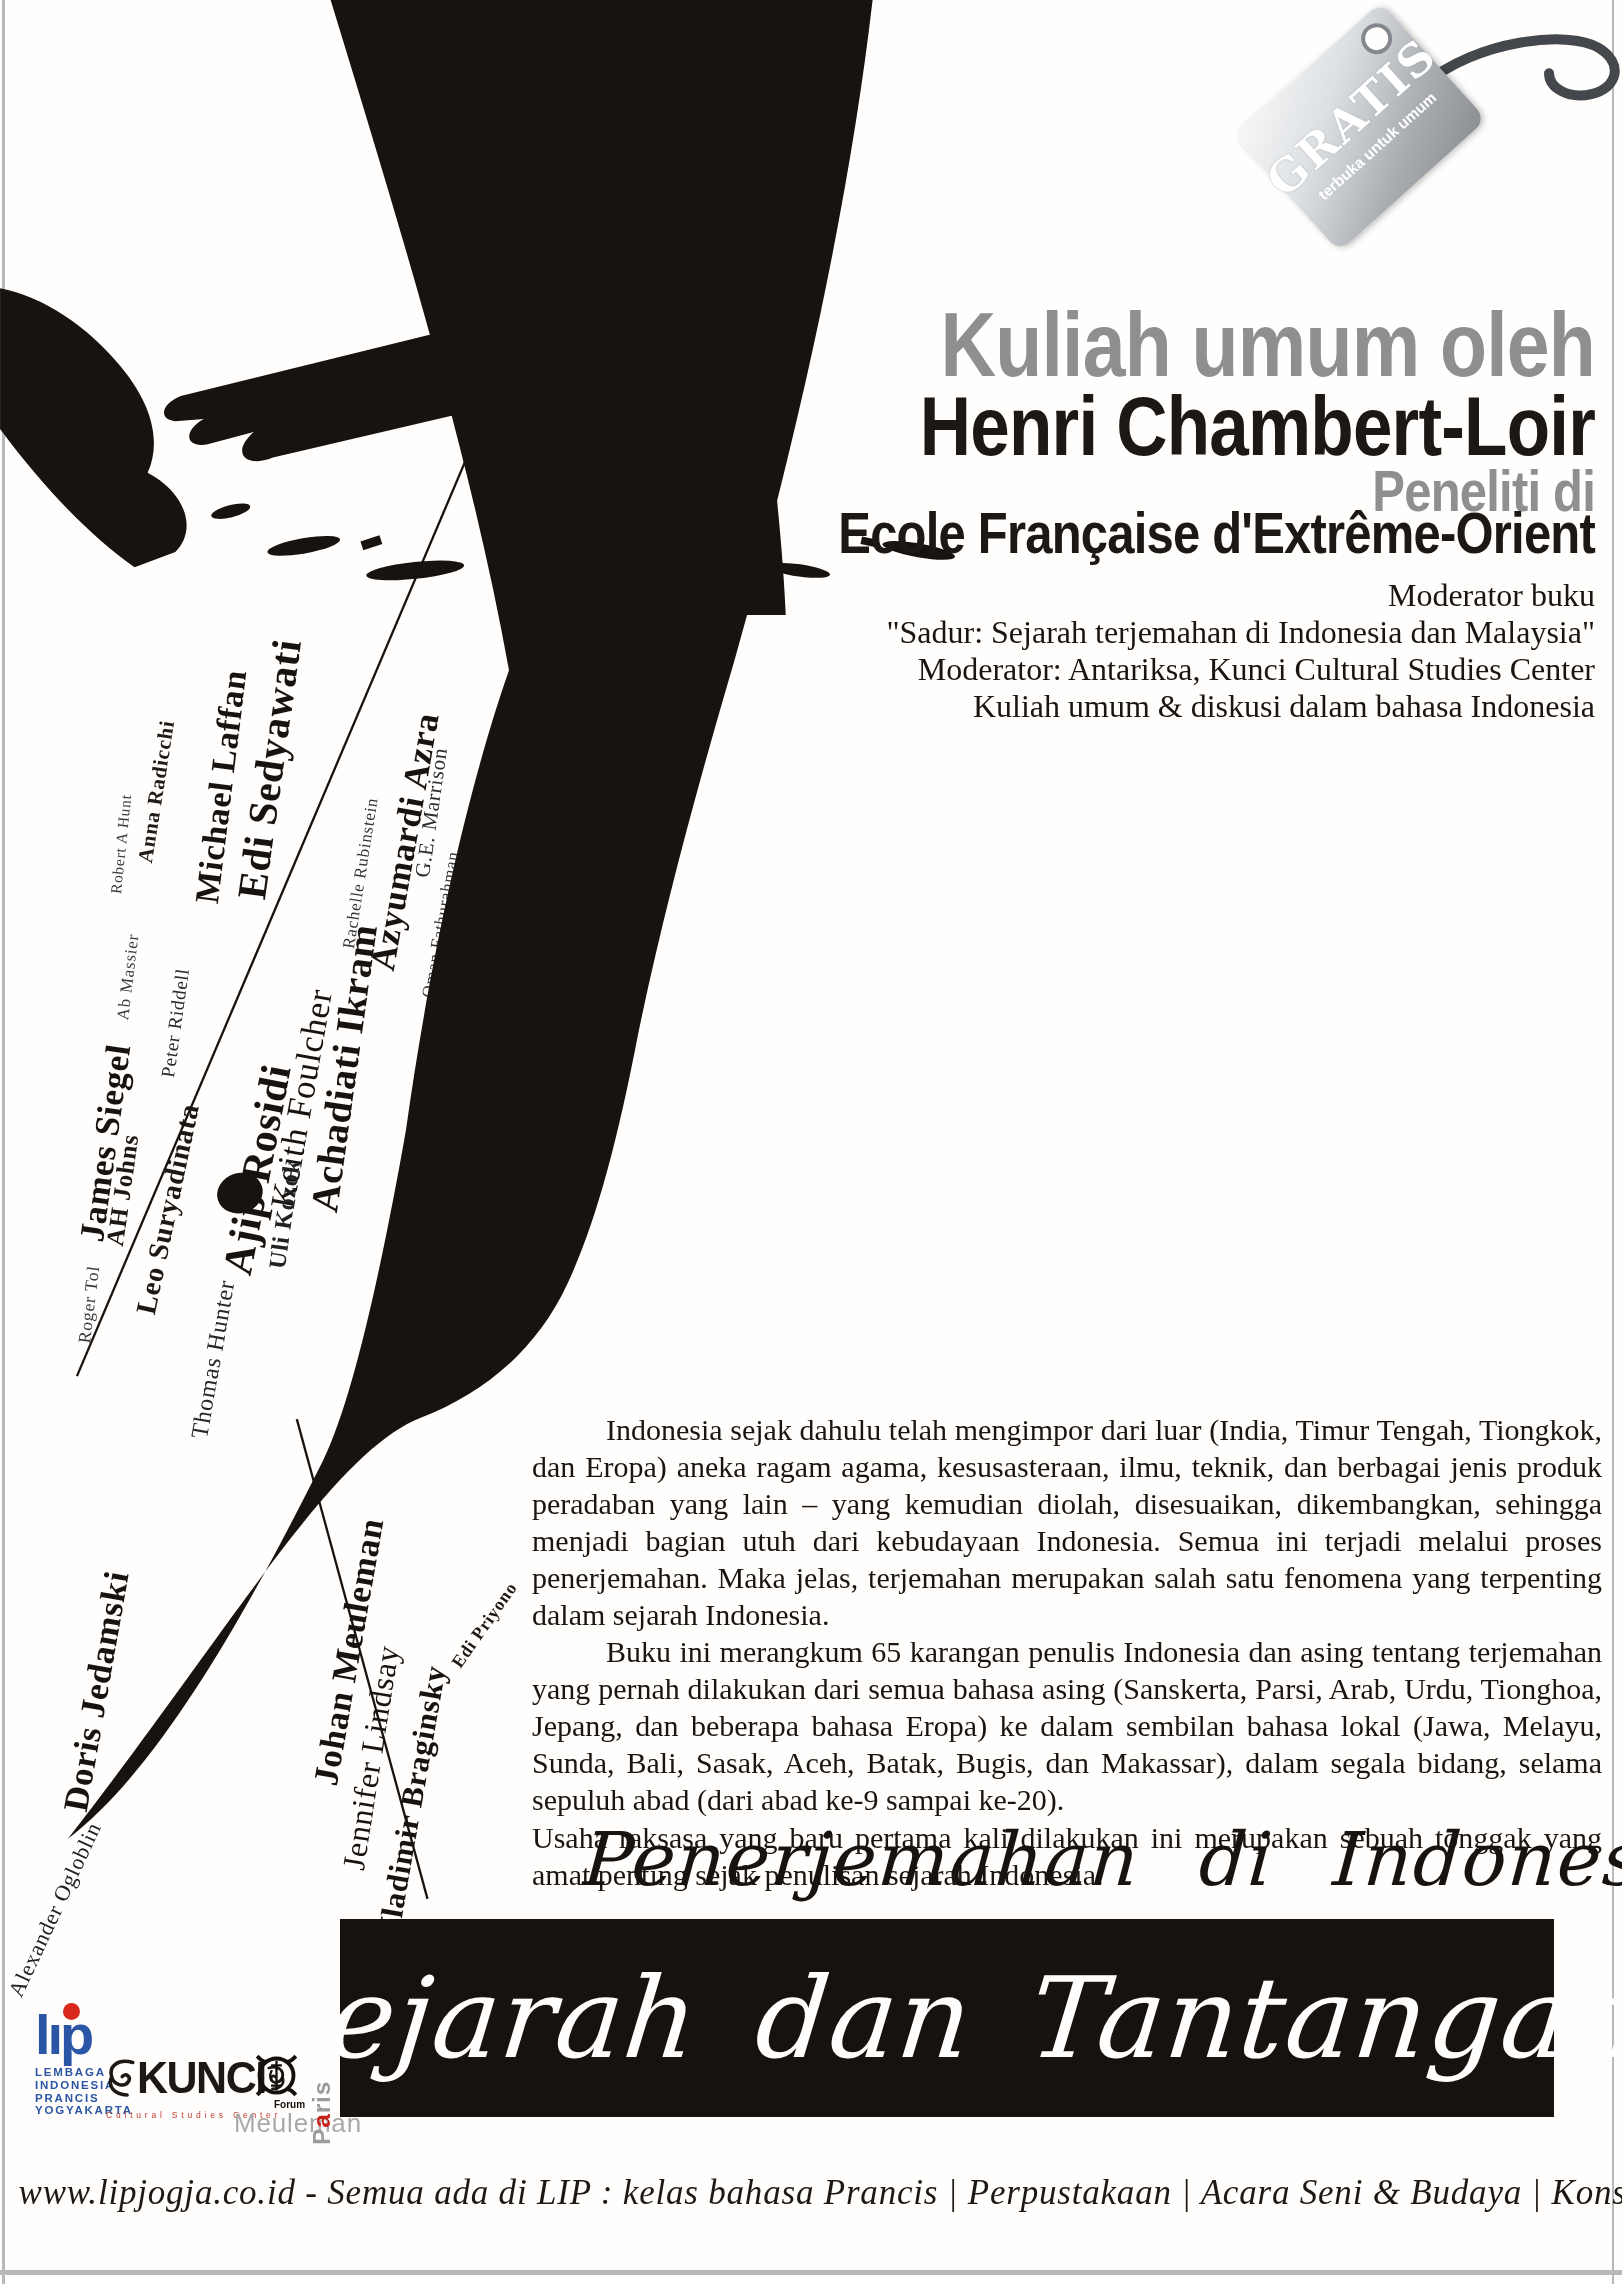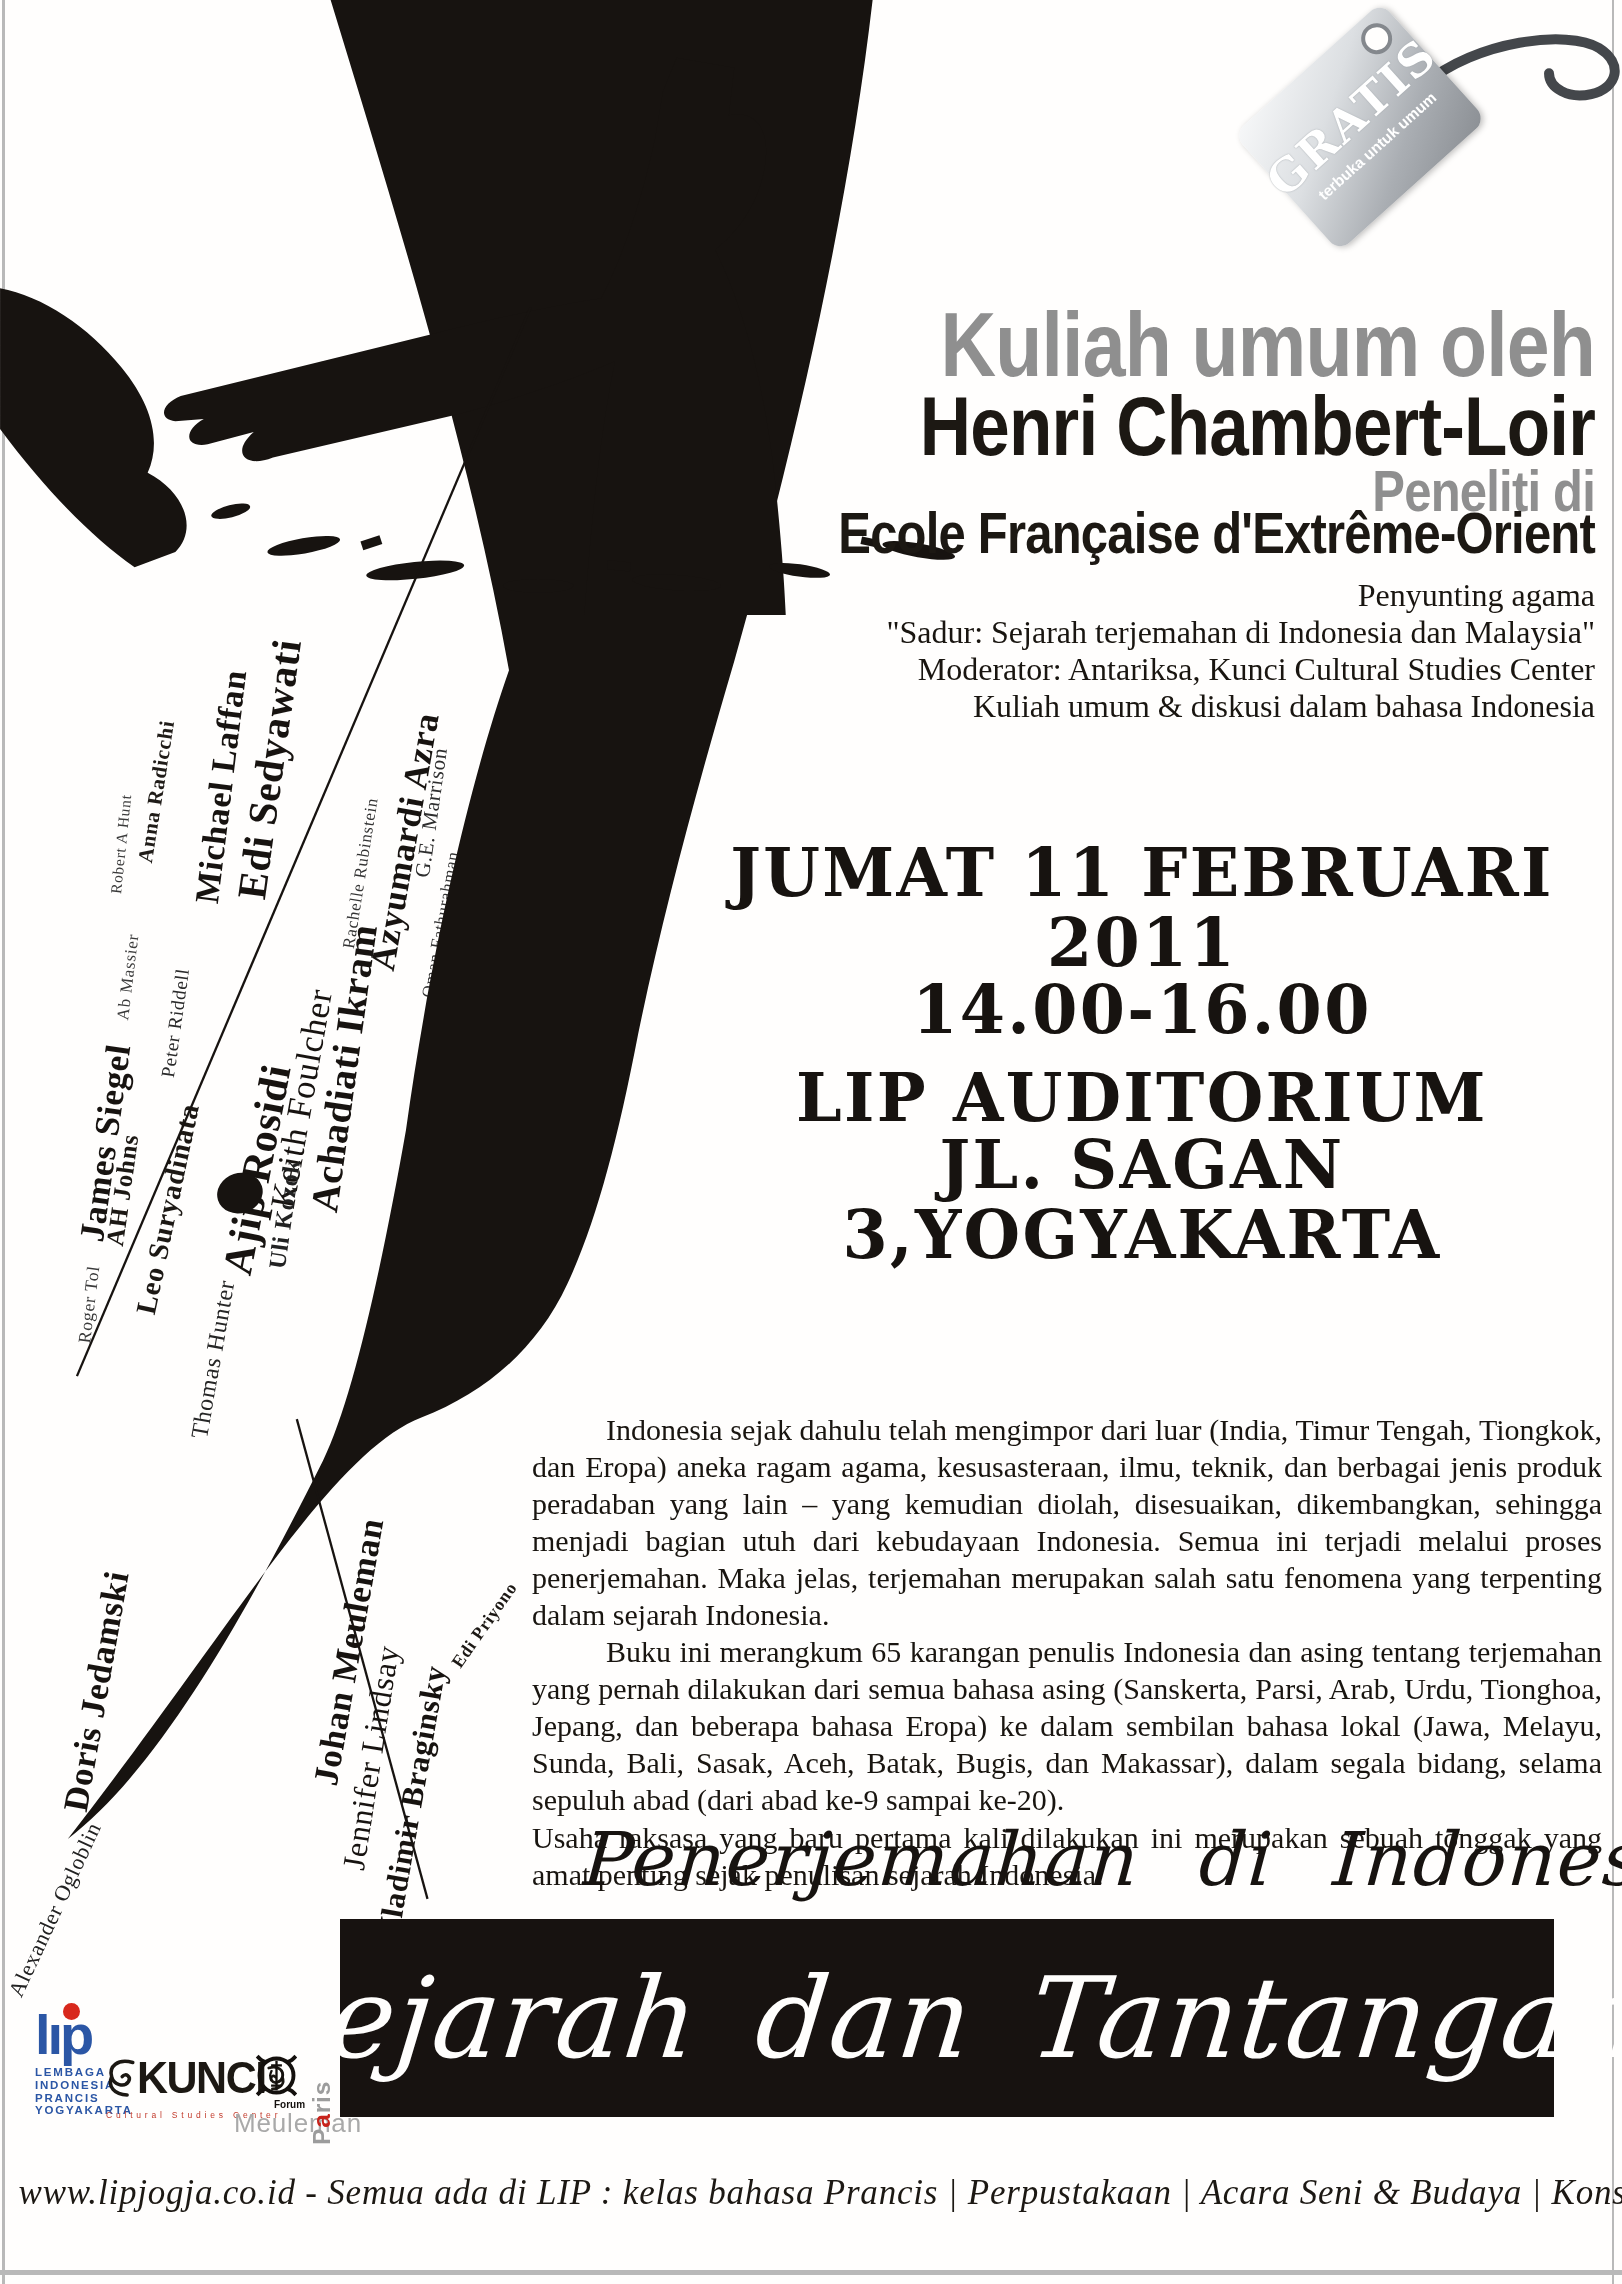--- a/index.html
+++ b/index.html
@@ -143,33 +143,26 @@
     <div class="gratis-title">GRATIS</div>
     <div class="gratis-sub">terbuka untuk umum</div>
   </div>
 
   <div class="rightcol fun h-intro">Kuliah umum oleh</div>
   <div class="rightcol fun h-speaker">Henri Chambert-Loir</div>
   <div class="rightcol fun h-role">Peneliti di</div>
   <div class="rightcol fun h-inst">Ecole Française d'Extrême-Orient</div>
 
   <div class="detail-block">
-    <div>Penyunting agama</div>
+    <div>Moderator buku</div>
     <div>"Sadur: Sejarah terjemahan di Indonesia dan Malaysia"</div>
     <div>Moderator: Antariksa, Kunci Cultural Studies Center</div>
     <div>Kuliah umum &amp; diskusi dalam bahasa Indonesia</div>
   </div>
 
-  <div class="event-block">
-    <div>JUMAT 11 FEBRUARI 2011</div>
-    <div>14.00-16.00</div>
-    <div class="event-gap"></div>
-    <div>LIP AUDITORIUM</div>
-    <div>JL. SAGAN 3,YOGYAKARTA</div>
-  </div>
 
   <div class="body-text">
     <p class="ind">Indonesia sejak dahulu telah mengimpor dari luar (India, Timur Tengah, Tiongkok, dan Eropa) aneka ragam agama, kesusasteraan, ilmu, teknik, dan berbagai jenis produk peradaban yang lain – yang kemudian diolah, disesuaikan, dikembangkan, sehingga menjadi bagian utuh dari kebudayaan Indonesia. Semua ini terjadi melalui proses penerjemahan. Maka jelas, terjemahan merupakan salah satu fenomena yang terpenting dalam sejarah Indonesia.</p>
     <p class="ind">Buku ini merangkum 65 karangan penulis Indonesia dan asing tentang terjemahan yang pernah dilakukan dari semua bahasa asing (Sanskerta, Parsi, Arab, Urdu, Tionghoa, Jepang, dan beberapa bahasa Eropa) ke dalam sembilan bahasa lokal (Jawa, Melayu, Sunda, Bali, Sasak, Aceh, Batak, Bugis, dan Makassar), dalam segala bidang, selama sepuluh abad (dari abad ke-9 sampai ke-20).</p>
     <p>Usaha raksasa yang baru pertama kali dilakukan ini merupakan sebuah tonggak yang amat penting sejak penulisan sejarah Indonesia.</p>
   </div>
 
   <div class="script-line">Penerjemahan di Indonesia</div>
   <div class="banner">
     <div class="banner-text">Sejarah dan Tantangan</div>

